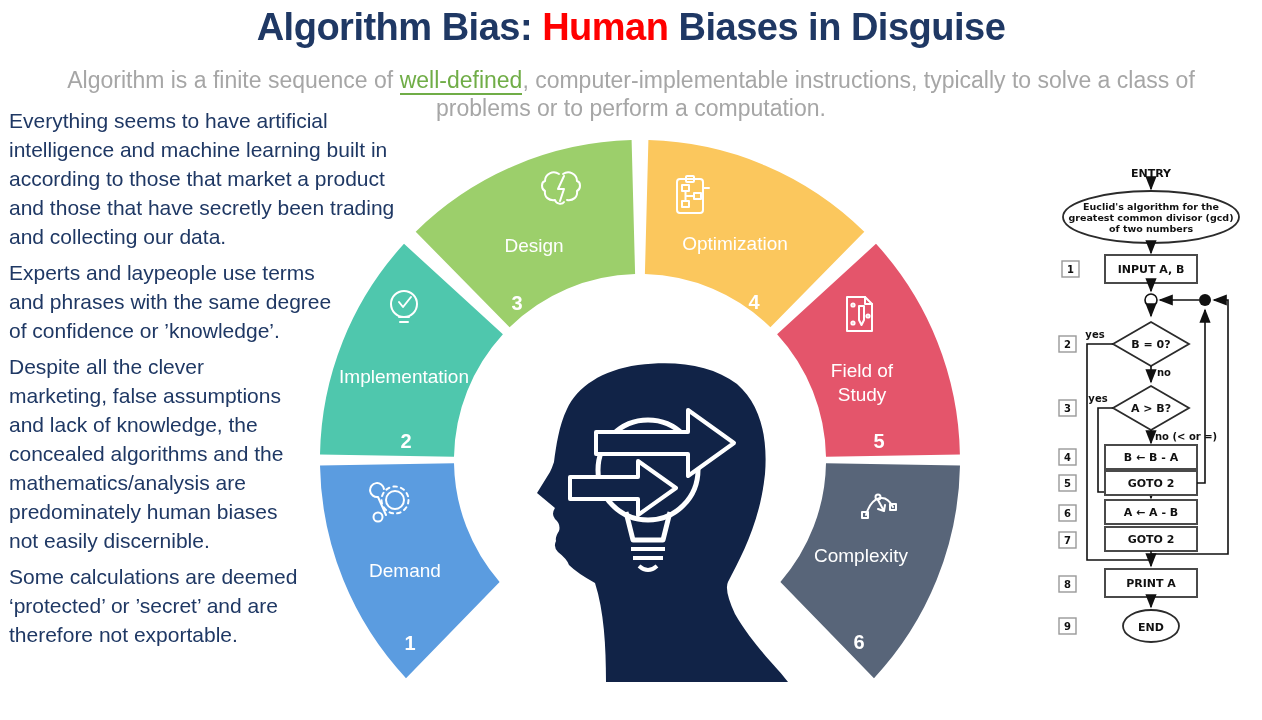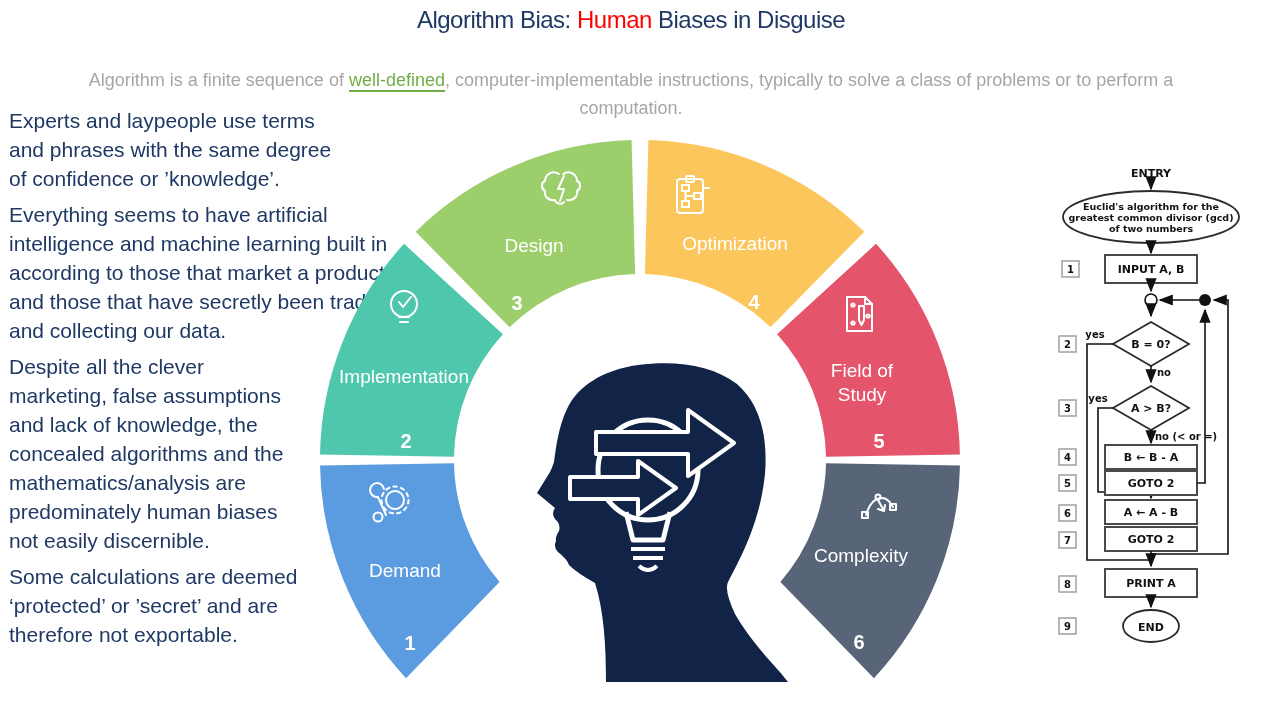--- a/index.html
+++ b/index.html
@@ -1,22 +1,22 @@
 <!DOCTYPE html>
 <html><head>
 <meta charset="utf-8">
 <style>
   html,body{margin:0;padding:0;background:#e8e8e8;}
   .slide{position:relative;width:1262px;height:720px;background:#ffffff;overflow:hidden;
          font-family:"Liberation Sans",sans-serif;}
   .title{position:absolute;left:0;right:0;top:6px;text-align:center;
-         font-size:24px;font-weight:400;color:#1F3864;letter-spacing:-0.5px;}
+         font-size:38px;font-weight:700;color:#1F3864;letter-spacing:-0.5px;}
   .title .hl{color:#FF0000;}
   .subtitle{position:absolute;left:46px;top:66px;width:1170px;text-align:center;
-            font-size:18px;line-height:28px;color:#A6A6A6;}
+            font-size:23px;line-height:28px;color:#A6A6A6;}
   .subtitle a{color:#70AD47;text-decoration:none;border-bottom:2px solid #70AD47;cursor:pointer;}
   .left-text{position:absolute;left:9px;top:106px;width:434px;color:#1F3864;}
   .left-text p{margin:0 0 7px 0;font-size:21px;line-height:29px;white-space:pre-line;}
   .credit{position:absolute;left:310px;top:685px;width:740px;text-align:center;
           font-size:19px;font-weight:700;color:#1F3864;}
   .ring{position:absolute;left:308px;top:136px;width:660px;height:575px;}
   .flow{position:absolute;left:1012px;top:160px;width:250px;height:500px;}
   .flow text{font-family:"DejaVu Sans",sans-serif;fill:#111;}
   .fc-box{fill:#fff;stroke:#4a4a4a;stroke-width:2;}
   .fc-shape{fill:#fff;stroke:#2b2b2b;stroke-width:1.8;}
@@ -29,28 +29,28 @@
 </head>
 <body>
 
 <div class="slide">
 
   <div class="title"><span>Algorithm Bias: </span><span class="hl">Human</span><span> Biases in Disguise</span></div>
 
   <div class="subtitle"><span>Algorithm is a finite sequence of </span><a>well-defined</a><span>, computer-implementable instructions, typically to solve a class of problems or to perform a computation.</span></div>
 
   <div class="left-text">
-    <p>Experts and laypeople use terms
-and phrases with the same degree
-of confidence or ’knowledge’.</p>
     <p>Everything seems to have artificial
 intelligence and machine learning built in
 according to those that market a product
 and those that have secretly been trading
 and collecting our data.</p>
+    <p>Experts and laypeople use terms
+and phrases with the same degree
+of confidence or ’knowledge’.</p>
     <p>Despite all the clever
 marketing, false assumptions
 and lack of knowledge, the
 concealed algorithms and the
 mathematics/analysis are
 predominately human biases
 not easily discernible.</p>
     <p>Some calculations are deemed
 ‘protected’ or ’secret’ and are
 therefore not exportable.</p>

